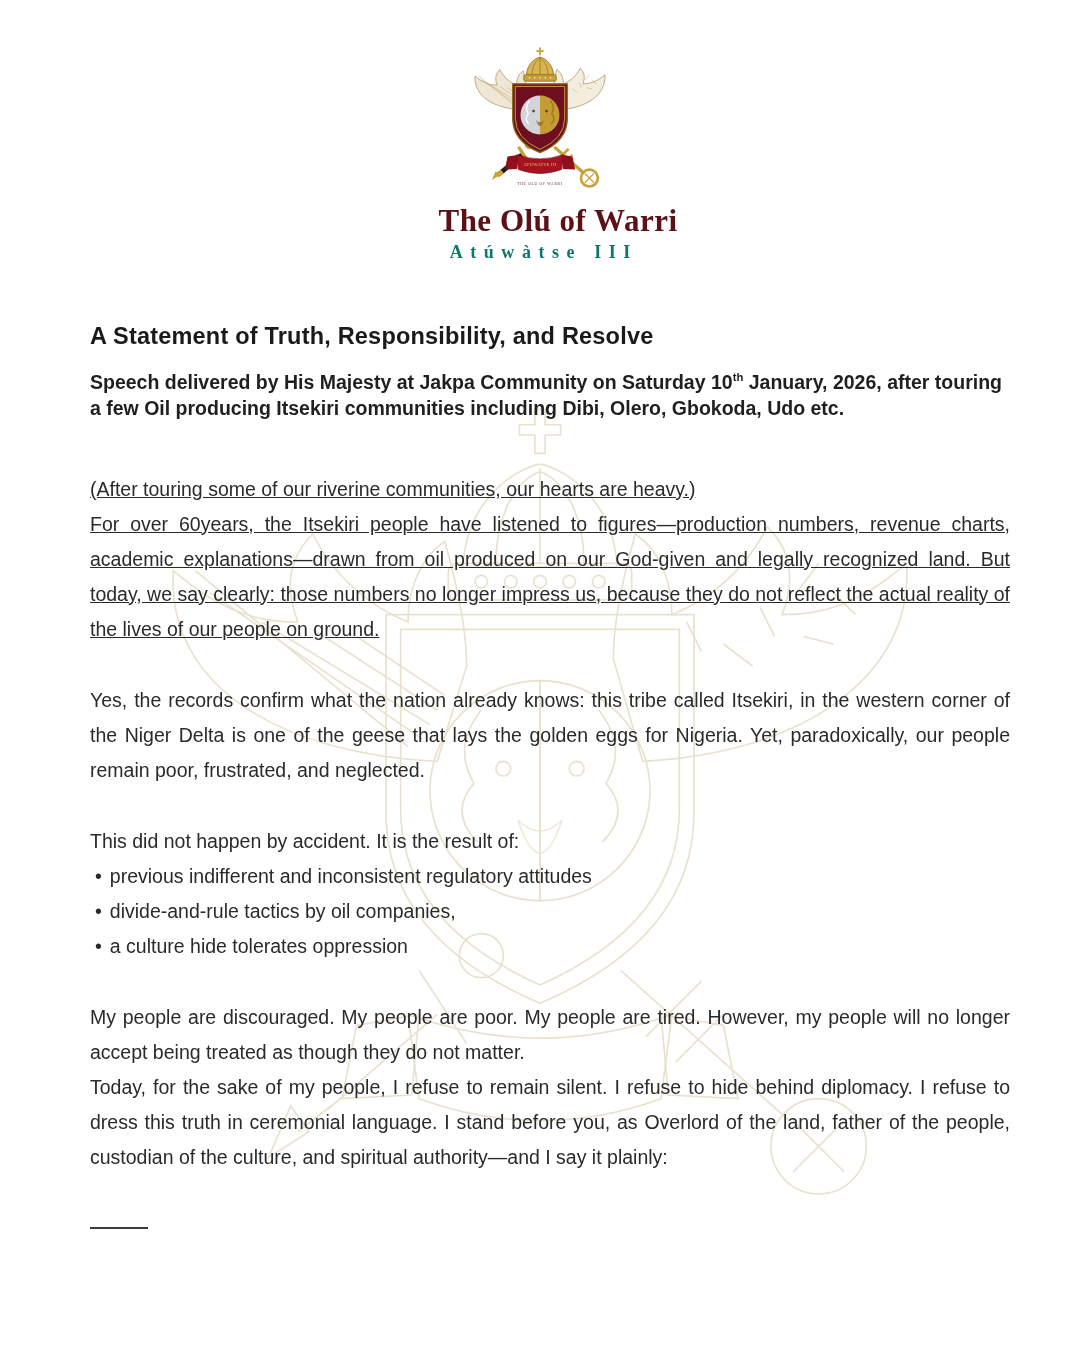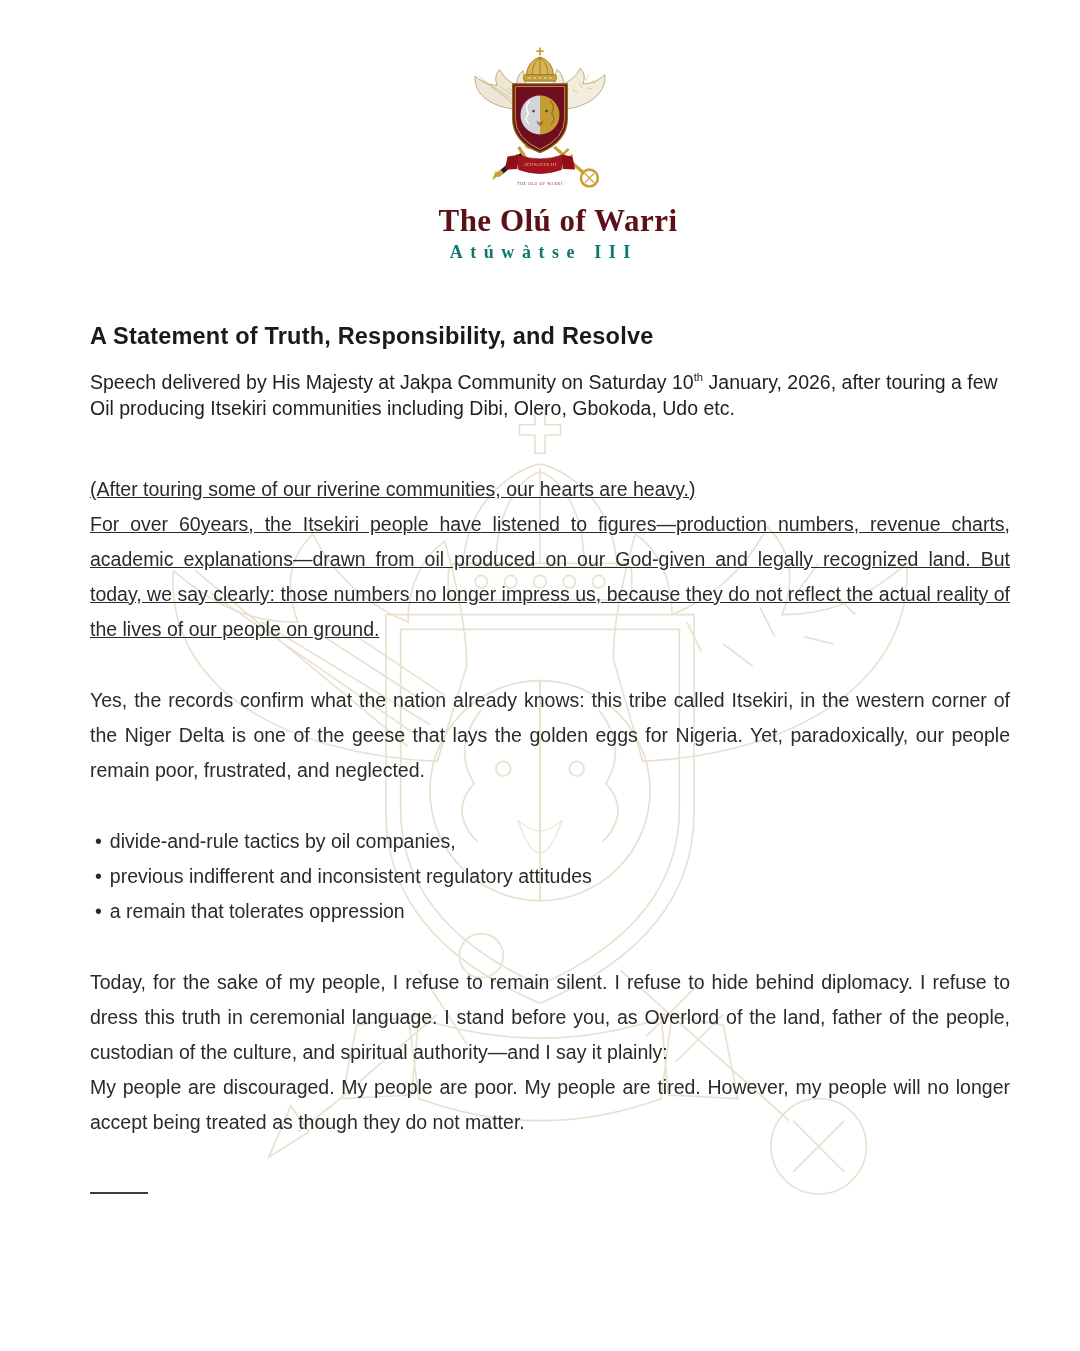--- a/index.html
+++ b/index.html
@@ -35,21 +35,21 @@
     letter-spacing:0.42em; text-indent:0.42em;
   }
   
   .content { position:relative; z-index:1; margin:12px 70px 0 90px; }
   .doc-heading {
     margin-top:60px;
     font-size:23.5px; font-weight:bold; color:#1a1a1a; letter-spacing:0.2px;
   }
   .doc-subheading {
     margin-top:14px;
-    font-size:19.5px; font-weight:normal; color:#1f1f1f; line-height:26.5px;
+    font-size:19.5px; font-weight:bold; color:#1f1f1f; line-height:26.5px;
   }
   .doc-subheading sup { font-size:0.58em; }
   .block { margin-top:36px; }
   .first-block { margin-top:50px;text-decoration:underline; }
   p.body { font-size:19.5px; line-height:35px; color:#2a2a2a; }
   p.just { text-align:justify; }
   ul.causes { list-style:none; }
   ul.causes li { font-size:19.5px; line-height:35px; color:#2a2a2a; text-align:justify; padding-left:5px; }
   ul.causes li.pad { padding-left:11px; }
   .bullet-marker { padding-right:8px; }
@@ -201,28 +201,29 @@
     <p class="doc-subheading"><span>Speech delivered by His Majesty at Jakpa Community on Saturday 10</span><sup>th</sup><span> January, 2026, after touring a few Oil producing Itsekiri communities including Dibi, Olero, Gbokoda, Udo etc.</span></p>
 
     <div class="block first-block">
       <p class="body">(After touring some of our riverine communities, our hearts are heavy.)</p>
       <p class="body just">For over 60years, the Itsekiri people have listened to figures—production numbers, revenue charts, academic explanations—drawn from oil produced on our God-given and legally recognized land. But today, we say clearly: those numbers no longer impress us, because they do not reflect the actual reality of the lives of our people on ground.</p>
     </div>
 
     <p class="body just block">Yes, the records confirm what the nation already knows: this tribe called Itsekiri, in the western corner of the Niger Delta is one of the geese that lays the golden eggs for Nigeria. Yet, paradoxically, our people remain poor, frustrated, and neglected.</p>
 
     <div class="block">
+      <p class="body">This did not happen by accident. It is the result of:</p>
       <ul class="causes">
+        <li><span class="bullet-marker">•</span><span>previous indifferent and inconsistent regulatory attitudes</span></li>
         <li><span class="bullet-marker">•</span><span>divide-and-rule tactics by oil companies,</span></li>
-        <li><span class="bullet-marker">•</span><span>previous indifferent and inconsistent regulatory attitudes</span></li>
-        <li><span class="bullet-marker">•</span><span>a remain that tolerates oppression</span></li>
+        <li><span class="bullet-marker">•</span><span>a culture hide tolerates oppression</span></li>
       </ul>
     </div>
 
     <div class="block">
+      <p class="body just">My people are discouraged. My people are poor. My people are tired. However, my people will no longer accept being treated as though they do not matter.</p>
       <p class="body just">Today, for the sake of my people, I refuse to remain silent. I refuse to hide behind diplomacy. I refuse to dress this truth in ceremonial language. I stand before you, as Overlord of the land, father of the people, custodian of the culture, and spiritual authority—and I say it plainly:</p>
-      <p class="body just">My people are discouraged. My people are poor. My people are tired. However, my people will no longer accept being treated as though they do not matter.</p>
     </div>
 
     <hr class="footnote-rule">
   </div>
 
 </div>
 
 </body></html>

